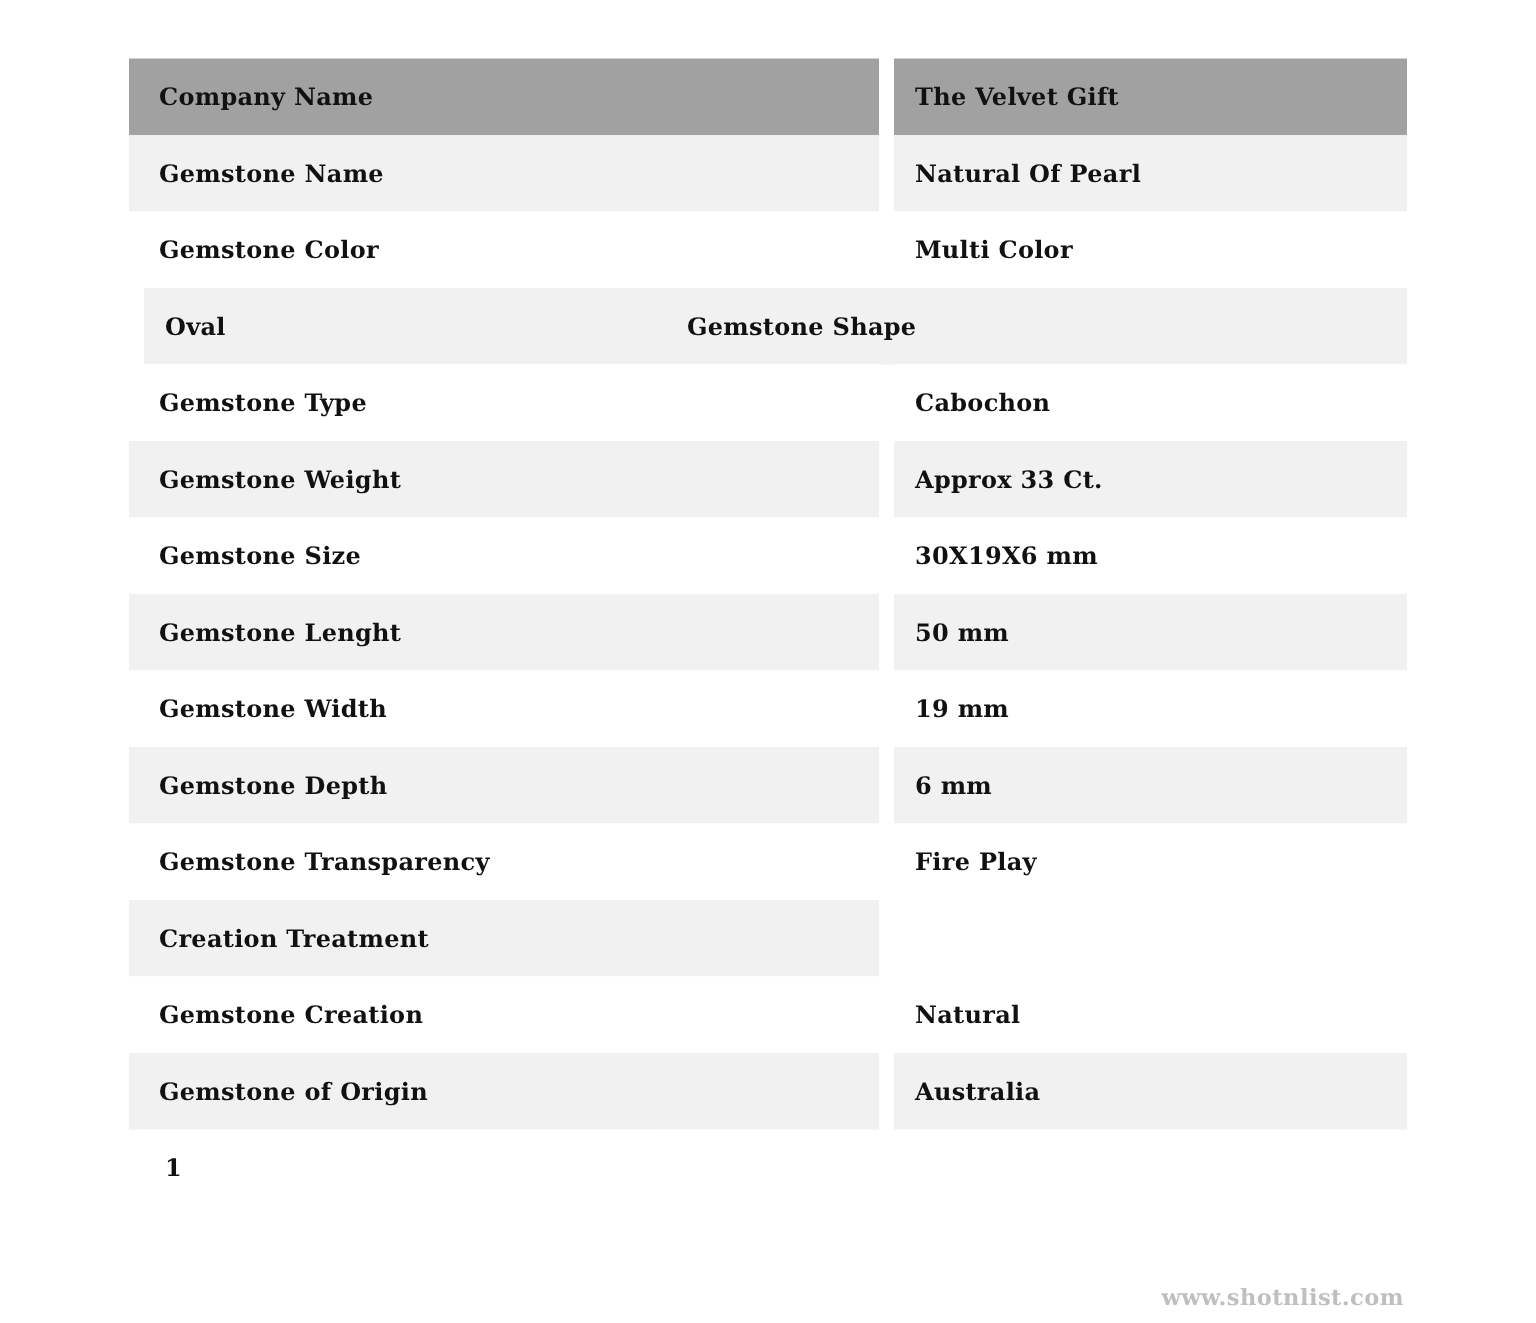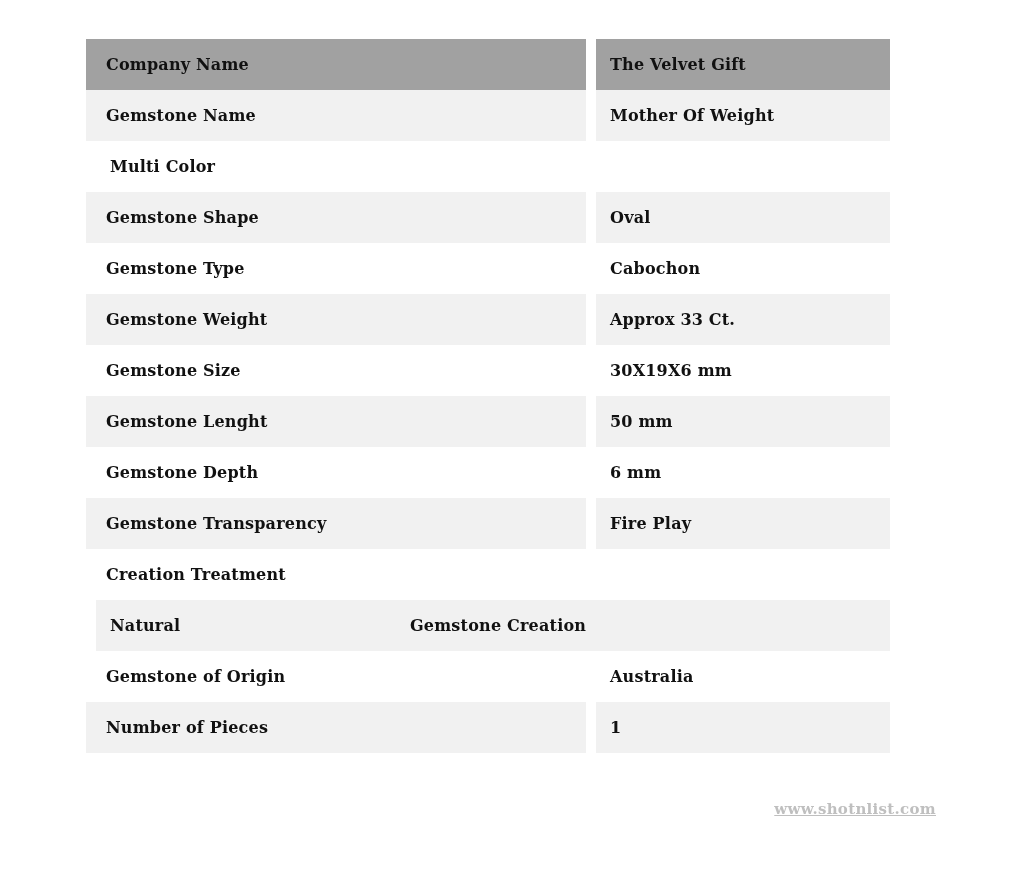--- a/index.html
+++ b/index.html
@@ -36,33 +36,32 @@
   .cell {
     display: flex;
     align-items: center;
     font-weight: bold;
     font-size: 16px;
     color: var(--text-color);
     padding-left: 20px;
     letter-spacing: 0.2px;
   }
   .cell-label { width: 500px; }
-  .cell-value { width: 294px; margin-left: 10px; padding-left: 14px; }
+  .cell-value { width: 342px; margin-left: 10px; padding-left: 14px; }
   .header-row .cell { background: var(--header-bg); }
   .table-body .row:nth-child(odd) .cell { background: var(--row-alt-bg); }
   .table-body .row:nth-child(even) .cell { background: var(--row-bg); }
   .watermark {
     position: absolute;
     right: 88px;
-    top: 800px;
+    top: 856px;
     font-size: 15px;
     font-weight: bold;
     color: var(--watermark-color);
     letter-spacing: 0.3px;
-    text-decoration: underline;
   }
 </style>
 </head>
 <body>
 
 <div class="page">
 
   <div class="spec-table">
 
     <div class="row header-row">
@@ -73,37 +72,40 @@
         <span>The Velvet Gift</span>
       </div>
     </div>
 
     <div class="table-body">
   <div class="row">
     <div class="cell cell-label">
       <span>Gemstone Name</span>
     </div>
     <div class="cell cell-value">
-      <span>Mother Of Weight</span>
-    </div>
-  </div>
-
-  <div class="row">
+      <span>Natural Of Pearl</span>
+    </div>
+  </div>
+
+  <div class="row">
+    <div class="cell cell-label">
+      <span>Gemstone Color</span>
+    </div>
     <div class="cell cell-value">
       <span>Multi Color</span>
     </div>
   </div>
 
   <div class="row">
+    <div class="cell cell-value">
+      <span>Oval</span>
+    </div>
     <div class="cell cell-label">
       <span>Gemstone Shape</span>
     </div>
-    <div class="cell cell-value">
-      <span>Oval</span>
-    </div>
   </div>
 
   <div class="row">
     <div class="cell cell-label">
       <span>Gemstone Type</span>
     </div>
     <div class="cell cell-value">
       <span>Cabochon</span>
     </div>
   </div>
@@ -128,20 +130,28 @@
 
   <div class="row">
     <div class="cell cell-label">
       <span>Gemstone Lenght</span>
     </div>
     <div class="cell cell-value">
       <span>50 mm</span>
     </div>
   </div>
 
+  <div class="row">
+    <div class="cell cell-label">
+      <span>Gemstone Width</span>
+    </div>
+    <div class="cell cell-value">
+      <span>19 mm</span>
+    </div>
+  </div>
 
   <div class="row">
     <div class="cell cell-label">
       <span>Gemstone Depth</span>
     </div>
     <div class="cell cell-value">
       <span>6 mm</span>
     </div>
   </div>
 
@@ -154,41 +164,38 @@
     </div>
   </div>
 
   <div class="row">
     <div class="cell cell-label">
       <span>Creation Treatment</span>
     </div>
   </div>
 
   <div class="row">
+    <div class="cell cell-label">
+      <span>Gemstone Creation</span>
+    </div>
     <div class="cell cell-value">
       <span>Natural</span>
     </div>
-    <div class="cell cell-label">
-      <span>Gemstone Creation</span>
-    </div>
   </div>
 
   <div class="row">
     <div class="cell cell-label">
       <span>Gemstone of Origin</span>
     </div>
     <div class="cell cell-value">
       <span>Australia</span>
     </div>
   </div>
 
   <div class="row">
-    <div class="cell cell-label">
-      <span>Number of Pieces</span>
-    </div>
     <div class="cell cell-value">
       <span>1</span>
     </div>
   </div>
 </div>
 
   </div>
 
   <div class="watermark">www.shotnlist.com</div>
 

